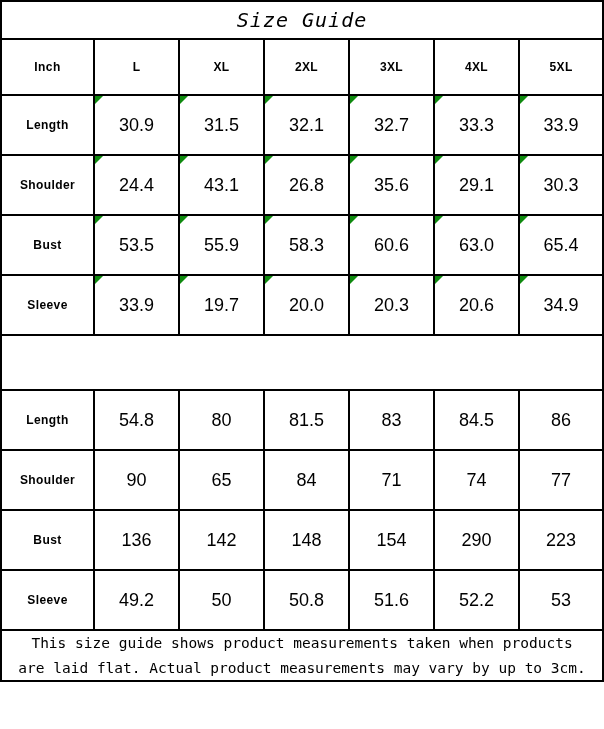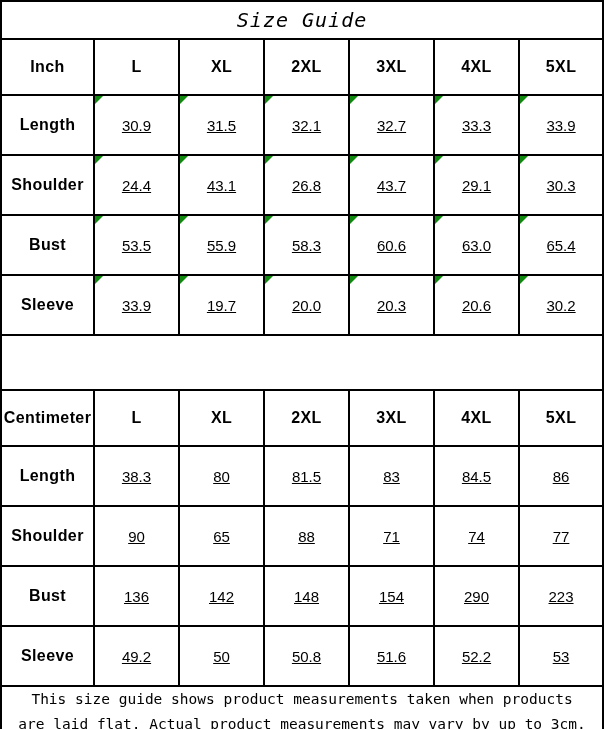--- a/index.html
+++ b/index.html
@@ -30,27 +30,26 @@
   tr.spacer-row   { height: 55px; }
   tr.footer-row   { height: 51px; }
   .title-cell {
     font-family: "DejaVu Sans Mono", "Liberation Mono", monospace;
     font-size: 20px;
     font-weight: normal;
     letter-spacing: 1px;
   }
   .hdr {
     font-weight: bold;
-    font-size: 16px;
+    font-size: 12px;
     letter-spacing: 0.4px;
   }
   .val {
-    font-size: 15px;
+    font-size: 18px;
     font-weight: normal;
-    text-decoration: underline;
   }
   .flag {
     position: absolute;
     top: 0; left: 0;
     width: 8px; height: 8px;
     background: var(--flag, #0f8a0f);
     clip-path: polygon(0 0, 100% 0, 0 100%);
   }
   .footer-cell {
     font-family: "DejaVu Sans Mono", "Liberation Mono", monospace;
@@ -96,74 +95,65 @@
       <td class="val"><span class="flag"></span><span>32.1</span></td>
       <td class="val"><span class="flag"></span><span>32.7</span></td>
       <td class="val"><span class="flag"></span><span>33.3</span></td>
       <td class="val"><span class="flag"></span><span>33.9</span></td>
     </tr>
     <tr class="data-row">
       <td class="hdr">Shoulder</td>
       <td class="val"><span class="flag"></span><span>24.4</span></td>
       <td class="val"><span class="flag"></span><span>43.1</span></td>
       <td class="val"><span class="flag"></span><span>26.8</span></td>
-      <td class="val"><span class="flag"></span><span>43.7</span></td>
+      <td class="val"><span class="flag"></span><span>35.6</span></td>
       <td class="val"><span class="flag"></span><span>29.1</span></td>
       <td class="val"><span class="flag"></span><span>30.3</span></td>
     </tr>
     <tr class="data-row">
       <td class="hdr">Bust</td>
       <td class="val"><span class="flag"></span><span>53.5</span></td>
       <td class="val"><span class="flag"></span><span>55.9</span></td>
       <td class="val"><span class="flag"></span><span>58.3</span></td>
       <td class="val"><span class="flag"></span><span>60.6</span></td>
       <td class="val"><span class="flag"></span><span>63.0</span></td>
       <td class="val"><span class="flag"></span><span>65.4</span></td>
     </tr>
     <tr class="data-row">
       <td class="hdr">Sleeve</td>
       <td class="val"><span class="flag"></span><span>33.9</span></td>
       <td class="val"><span class="flag"></span><span>19.7</span></td>
       <td class="val"><span class="flag"></span><span>20.0</span></td>
       <td class="val"><span class="flag"></span><span>20.3</span></td>
       <td class="val"><span class="flag"></span><span>20.6</span></td>
-      <td class="val"><span class="flag"></span><span>30.2</span></td>
+      <td class="val"><span class="flag"></span><span>34.9</span></td>
     </tr>
   </tbody>
 
   <tbody>
     <tr class="spacer-row">
       <td colspan="7"></td>
     </tr>
   </tbody>
 
   <tbody>
-    <tr class="header-row">
-      <td class="hdr">Centimeter</td>
-      <td class="hdr">L</td>
-      <td class="hdr">XL</td>
-      <td class="hdr">2XL</td>
-      <td class="hdr">3XL</td>
-      <td class="hdr">4XL</td>
-      <td class="hdr">5XL</td>
-    </tr>
     <tr class="data-row">
       <td class="hdr">Length</td>
-      <td class="val">38.3</td>
+      <td class="val">54.8</td>
       <td class="val">80</td>
       <td class="val">81.5</td>
       <td class="val">83</td>
       <td class="val">84.5</td>
       <td class="val">86</td>
     </tr>
     <tr class="data-row">
       <td class="hdr">Shoulder</td>
       <td class="val">90</td>
       <td class="val">65</td>
-      <td class="val">88</td>
+      <td class="val">84</td>
       <td class="val">71</td>
       <td class="val">74</td>
       <td class="val">77</td>
     </tr>
     <tr class="data-row">
       <td class="hdr">Bust</td>
       <td class="val">136</td>
       <td class="val">142</td>
       <td class="val">148</td>
       <td class="val">154</td>

